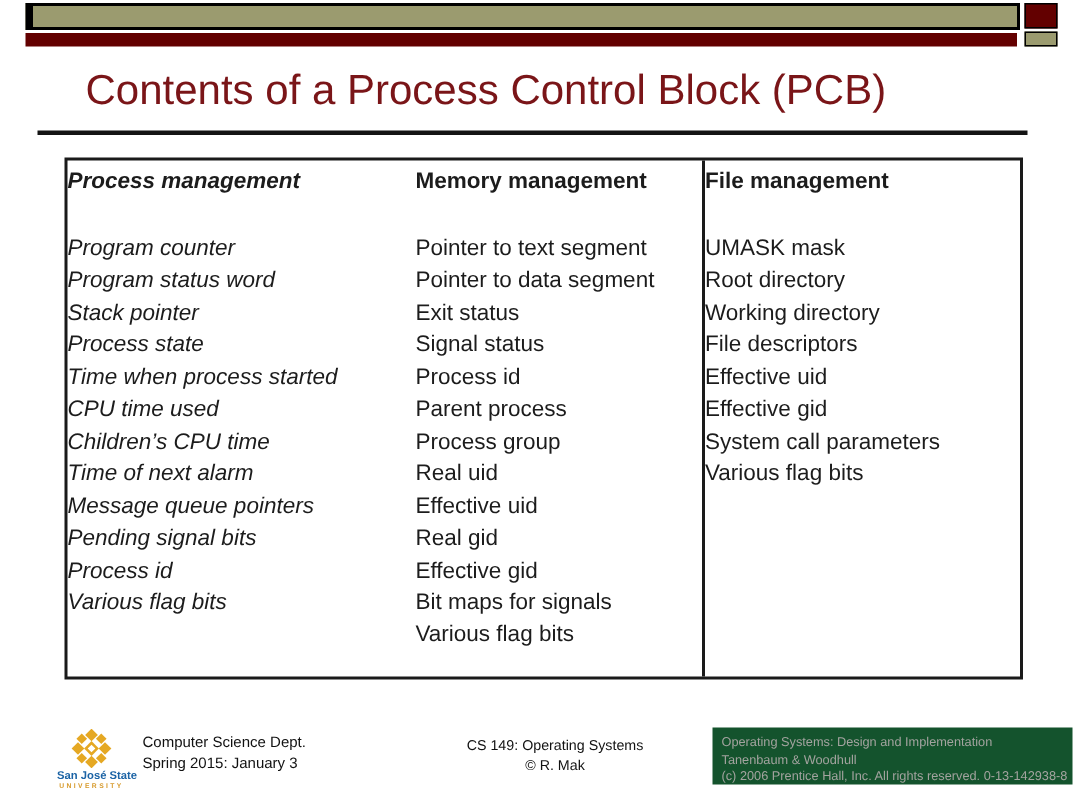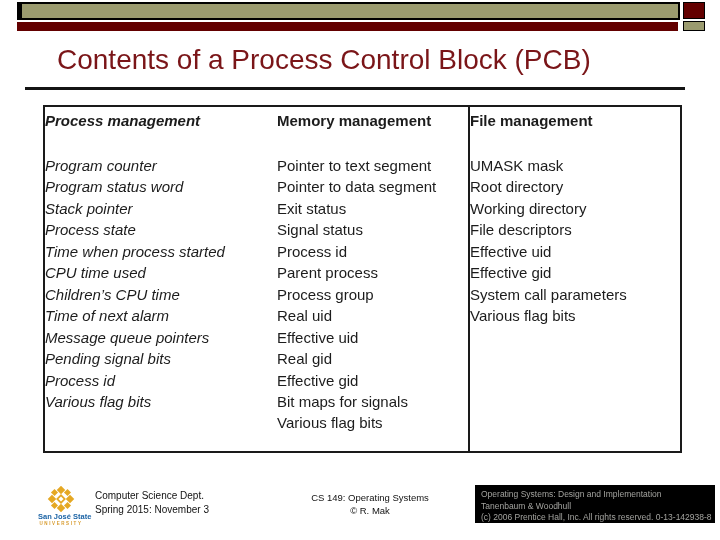--- a/index.html
+++ b/index.html
@@ -77,21 +77,21 @@
   .footer-left{
     position:absolute;left:95px;top:489px;
     font-size:10px;line-height:13.5px;color:#111;
   }
   .footer-center{
     position:absolute;left:290px;top:492px;width:160px;
     text-align:center;font-size:9.5px;line-height:12.5px;color:#111;
   }
   .footer-right{
     position:absolute;left:475px;top:485px;width:240px;height:38px;
-    box-sizing:border-box;background:#000000;
+    box-sizing:border-box;background:#14532d;
     padding:4px 6px 0 6px;
     font-size:8.5px;line-height:11.5px;color:#a3a39f;
     white-space:nowrap;overflow:hidden;
   }
 </style>
 </head>
 <body>
 
 <div class="slide">
 
@@ -168,21 +168,21 @@
         <rect x="18" y="17" width="5" height="5" transform="rotate(45 20.5 19.5)"></rect>
       </g>
       <rect x="12.2" y="11.2" width="3.6" height="3.6" transform="rotate(45 14 13)" fill="#fff"></rect>
     </svg>
     <span class="logo-line1">San José State</span>
     <span class="logo-line2">UNIVERSITY</span>
   </div>
 
   <div class="footer-left">
     <div>Computer Science Dept.</div>
-    <div>Spring 2015: November 3</div>
+    <div>Spring 2015: January 3</div>
   </div>
 
   <div class="footer-center">
     <div>CS 149: Operating Systems</div>
     <div>© R. Mak</div>
   </div>
 
   <div class="footer-right">
     <div>Operating Systems: Design and Implementation</div>
     <div>Tanenbaum &amp; Woodhull</div>

